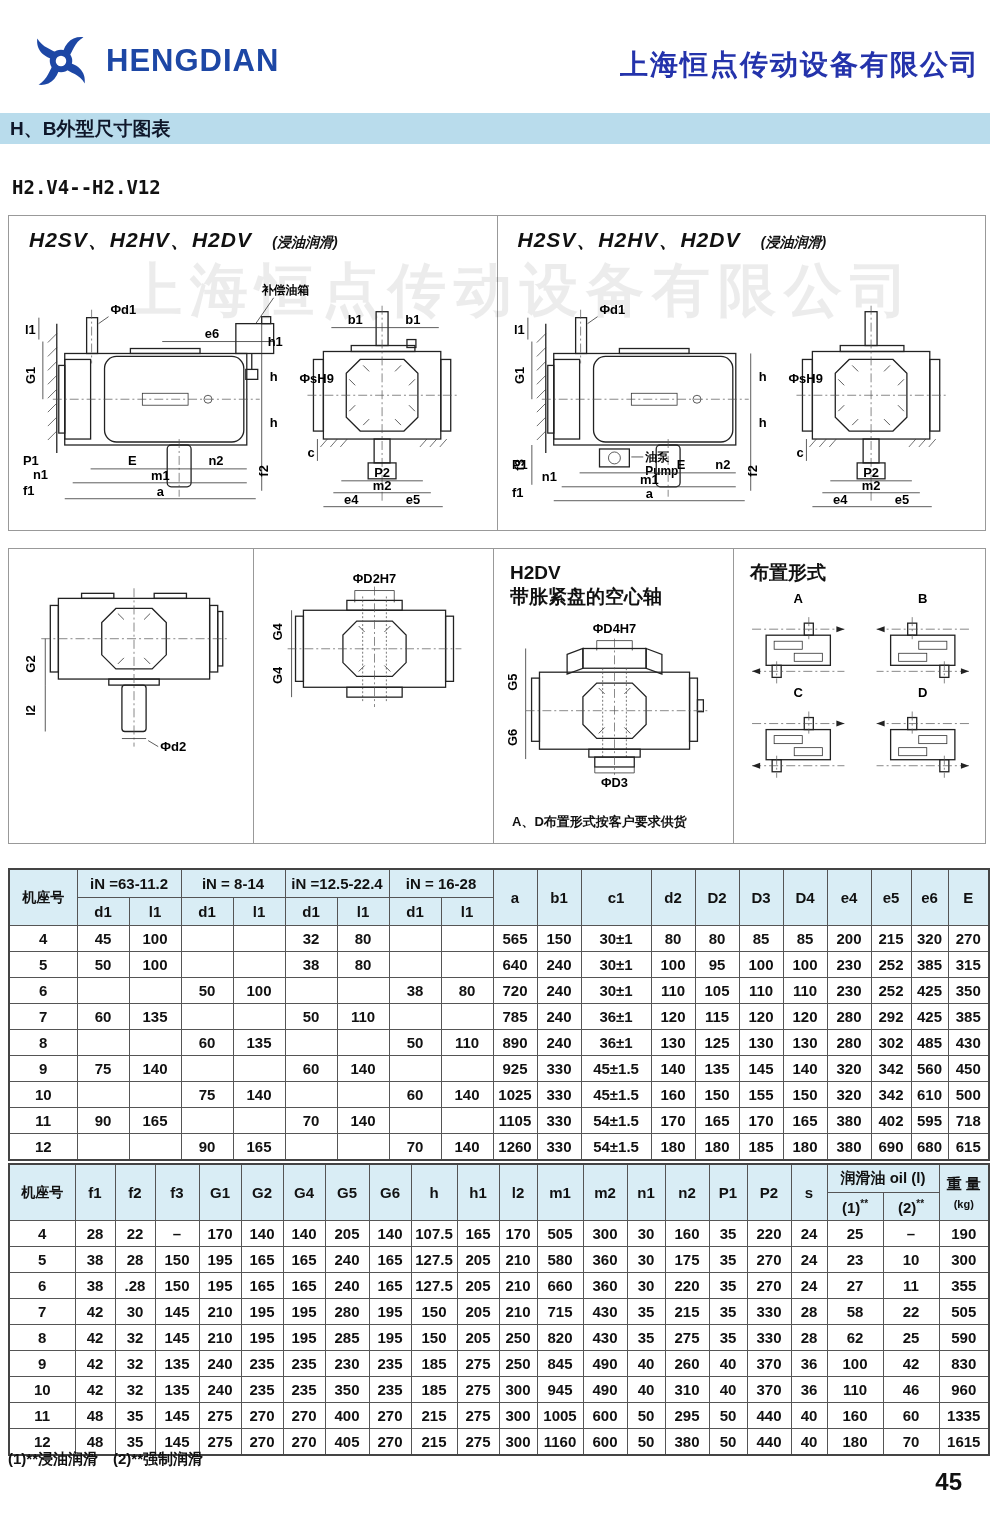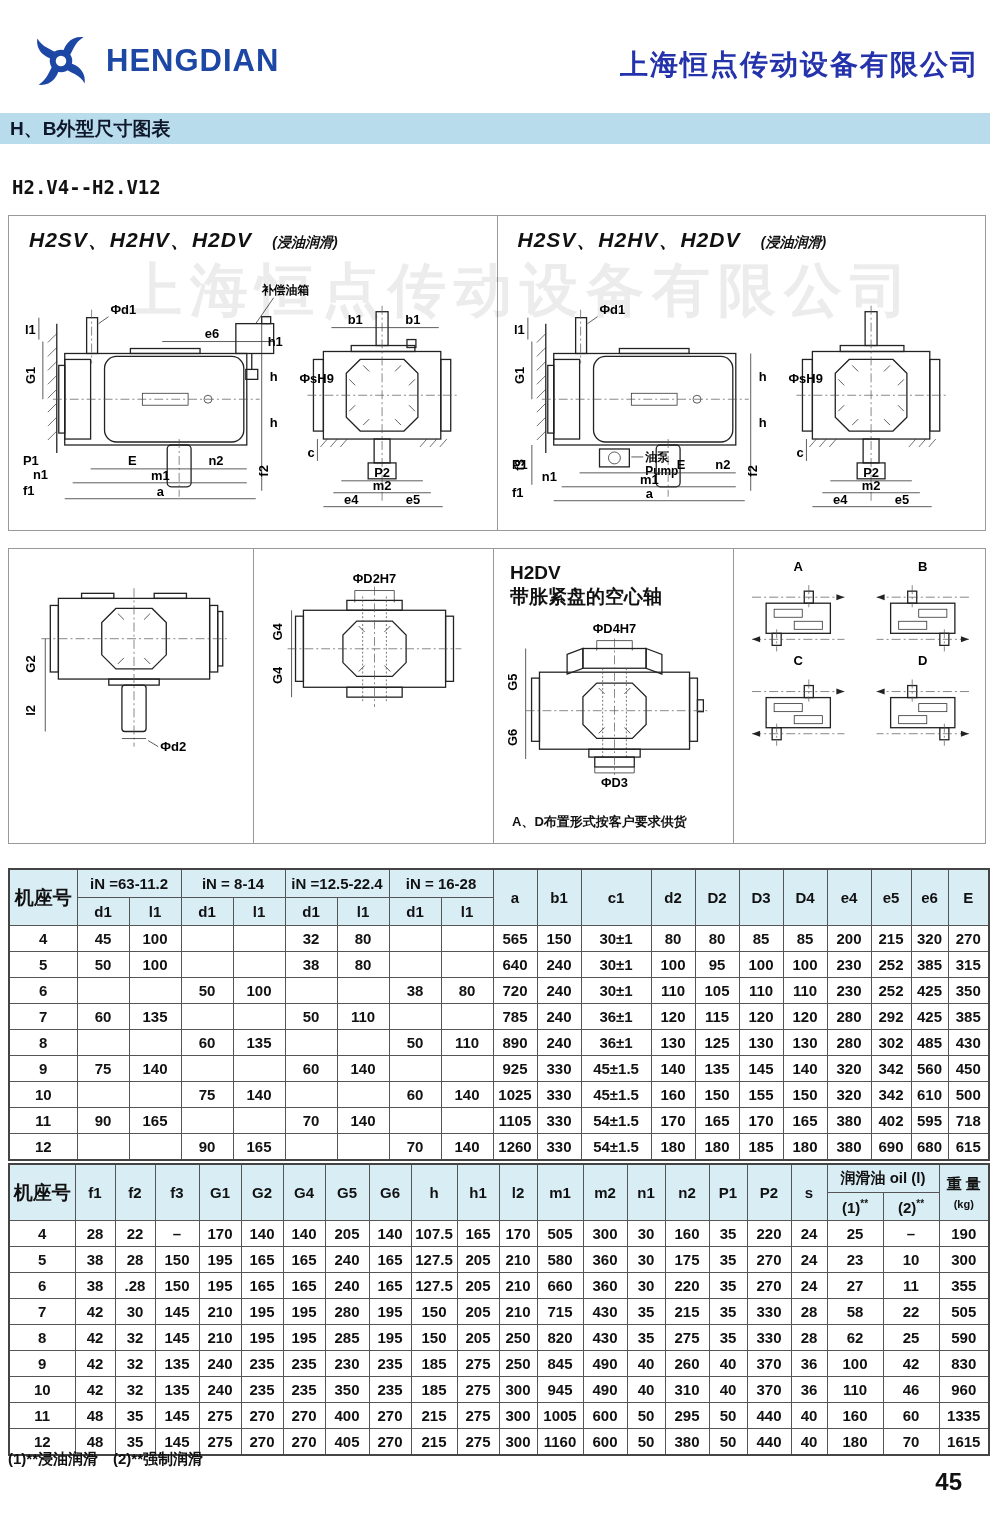--- a/index.html
+++ b/index.html
@@ -45,21 +45,21 @@
   svg text.cn{font-size:12px;font-weight:bold;fill:#000;}
 
   
   table.tbl{position:absolute;left:8px;width:978px;border-collapse:collapse;table-layout:fixed;
             border:2px solid #444;background:#fff;}
   .tbl1{top:868px;}
   .tbl2{top:1163px;}
   table.tbl th,table.tbl td{border:1px solid #555;text-align:center;padding:0;
             font-size:15px;font-weight:bold;overflow:hidden;white-space:nowrap;}
   table.tbl thead th{background:#d9edf5;height:27px;}
-  table.tbl thead .jz{font-size:19px;}
+  table.tbl thead .jz{font-size:14px;}
   table.tbl td{height:25px;}
   .tbl2 td{height:24px;}
   table.tbl sup{font-size:10px;}
   .unit{font-size:11px;font-weight:bold;text-align:right;}
 
   
   .fnote{position:absolute;top:1450px;left:8px;font-size:15px;font-weight:bold;}
   .pageno{position:absolute;top:1468px;right:28px;font-size:24px;font-weight:bold;}
 </style>
 </head>
@@ -323,20 +323,23 @@
         <text class="dm" transform="rotate(-90 19 130)" x="19" y="130" text-anchor="middle">G6</text>
         <line class="tn" x1="98" y1="166" x2="138" y2="166"></line>
         <line class="tn" x1="98" y1="160" x2="98" y2="166"></line>
         <line class="tn" x1="138" y1="160" x2="138" y2="166"></line>
         <text class="dm" x="118" y="180" text-anchor="middle">ΦD3</text>
       </svg>
       <div class="pnote">A、D布置形式按客户要求供货</div>
     </div>
 
     <div class="spanel" style="width:249px;">
+      <div class="stitle">
+        <div>布置形式</div>
+      </div>
       <svg class="draw" viewBox="0 0 244 200">
         <defs>
           <g id="mini">
             <rect class="ln" x="14" y="26" width="64" height="30"></rect>
             <rect class="ln" x="52" y="14" width="9" height="12"></rect>
             <rect class="ln" x="20" y="56" width="9" height="12"></rect>
             <rect class="tn" x="22" y="32" width="28" height="8"></rect>
             <rect class="tn" x="42" y="44" width="28" height="8"></rect>
             <line class="cl" x1="0" y1="20" x2="92" y2="20"></line>
             <polygon fill="#222" points="92,20 84,17 84,23"></polygon>

